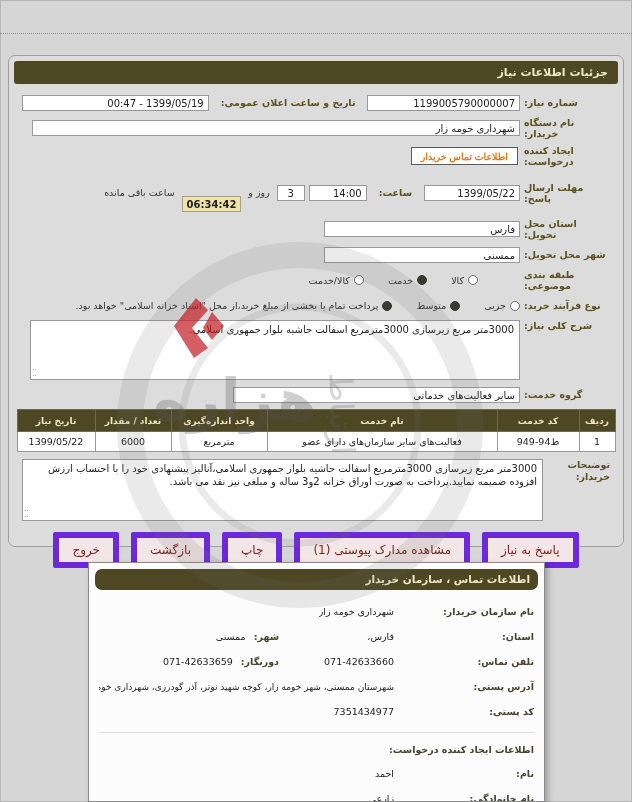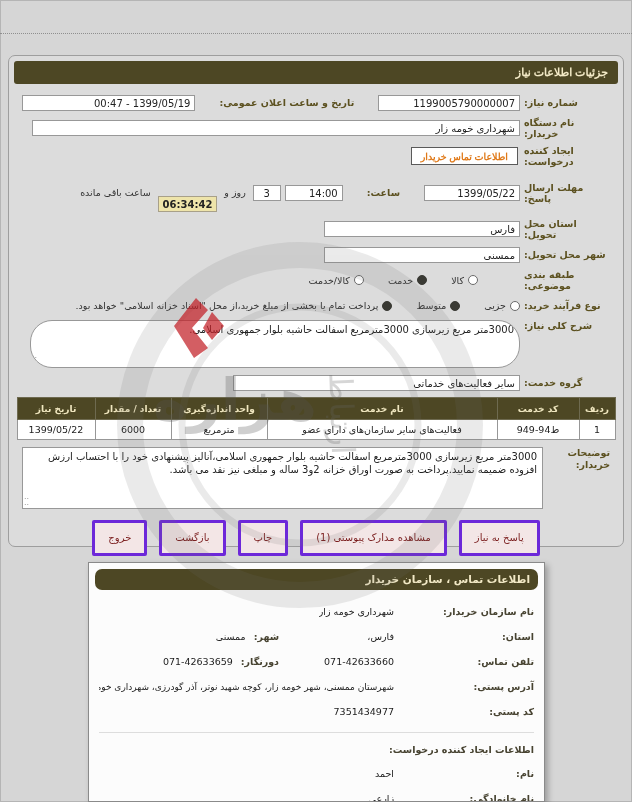--- a/index.html
+++ b/index.html
@@ -13,30 +13,30 @@
   }
   .top-strip{height:33px;border-bottom:1px dotted #8f8f8f;}
   
   .main-panel{
     position:absolute;top:55px;left:8px;right:8px;height:492px;
     background:#dcdcdc;border:1px solid #9e9e9e;border-radius:7px;
     padding:5px;box-sizing:border-box;
   }
   .panel-header{
     background:#4d4724;color:#f2e9c6;height:23px;line-height:23px;
-    border-radius:3px;padding:0 10px;font-weight:bold;font-size:11px;font-family:Liberation Serif, serif;
+    border-radius:3px;padding:0 10px;font-weight:bold;font-size:11px;
   }
   .form{padding:10px 8px 0 8px;}
   .frow{display:flex;align-items:center;margin-bottom:6px;min-height:17px;gap:4px;}
   .frow.top{align-items:flex-start;}
   .flabel{
     width:86px;flex:none;font-weight:bold;color:#5c5120;
     font-size:9.5px;text-align:left;line-height:11px;
   }
-  .ilabel{font-weight:bold;color:#5c5120;font-size:9.5px;margin:0 20px;white-space:nowrap;}
+  .ilabel{font-weight:bold;color:#5c5120;font-size:9.5px;margin:0 8px;white-space:nowrap;}
   .plain{font-size:9.5px;color:#333;white-space:nowrap;margin:0 3px;}
   .inp{
     background:#fff;border:1px solid #989898;height:16px;line-height:15px;
     font-size:10px;padding:0 4px;box-sizing:border-box;color:#222;
     overflow:hidden;white-space:nowrap;
   }
   .w160{width:160px}.w196{width:196px}.w330{width:330px}.w96{width:96px}
   .w58{width:58px}.w28{width:28px;text-align:center}.w488{width:488px}.w287{width:287px}
   .countdown{
     background:#eee4aa;border:1px solid #a8a089;height:16px;line-height:15px;
@@ -44,41 +44,41 @@
   }
   .radio{width:10px;height:10px;border-radius:50%;border:1px solid #6a6a6a;background:#fff;flex:none;display:inline-block;box-sizing:border-box;}
   .radio.checked{background:#3a3a34;border-color:#3a3a34;}
   .opt{display:flex;align-items:center;gap:4px;font-size:9.5px;color:#333;margin-left:20px;white-space:nowrap;}
   .opt-indent{margin-right:42px;}
   .txtarea{
     background:#fff;border:1px solid #989898;font-size:10px;line-height:13px;
     padding:2px 5px;color:#222;box-sizing:border-box;position:relative;overflow:hidden;
   }
   .txtarea::after{content:"⁚⁚";position:absolute;left:1px;bottom:-1px;color:#9a9a9a;font-size:8px;}
-  .desc1{width:490px;height:48px;border-radius:22px;}
+  .desc1{width:490px;height:60px;}
   .desc2{flex:1;height:62px;}
   .section-title{font-weight:bold;color:#5c5120;font-size:11px;padding:2px 10px 3px;}
   
   table.svc{border-collapse:collapse;margin:3px auto 7px;width:598px;table-layout:fixed;}
   table.svc th{
     background:#4d4724;color:#f0e7c0;font-size:9px;font-weight:bold;
     border:1px solid #6e6a50;height:19px;padding:1px 0;overflow:hidden;white-space:nowrap;
   }
   table.svc td{
     background:#fff;font-size:9.5px;color:#222;border:1px solid #979797;
     height:17px;text-align:center;padding:1px 3px;overflow:hidden;white-space:nowrap;
   }
   .notes-row{display:flex;gap:5px;padding:0 8px;align-items:flex-start;}
   .notes-label{width:62px;flex:none;font-weight:bold;color:#5c5120;font-size:9.5px;text-align:right;line-height:12px;}
   
   .btn-row{display:flex;justify-content:center;gap:12px;margin-top:11px;}
   .btn{
     font-family:"DejaVu Sans",sans-serif;
-    background:#f3e6e6;border:3px solid #6d28d9;color:#7a1d1d;
-    font-size:10px;height:36px;line-height:16px;padding:0 13px;border-radius:2px;cursor:pointer;white-space:nowrap;
+    background:#f3e6e6;border:6px solid #6d28d9;color:#7a1d1d;
+    font-size:12px;height:36px;line-height:16px;padding:0 13px;border-radius:2px;cursor:pointer;white-space:nowrap;
   }
   .contact-btn{
     font-family:Liberation Sans, sans-serif;
     background:#fff;border:1px solid #5a5a5a;color:#e07a1a;font-weight:bold;
     font-size:9.5px;height:18px;line-height:15px;padding:0 9px;cursor:pointer;white-space:nowrap;margin-right:2px;
   }
   
   .modal{
     position:absolute;top:562px;left:88px;width:457px;height:240px;
     background:#fcfcfc;border:1px solid #8a8a8a;

